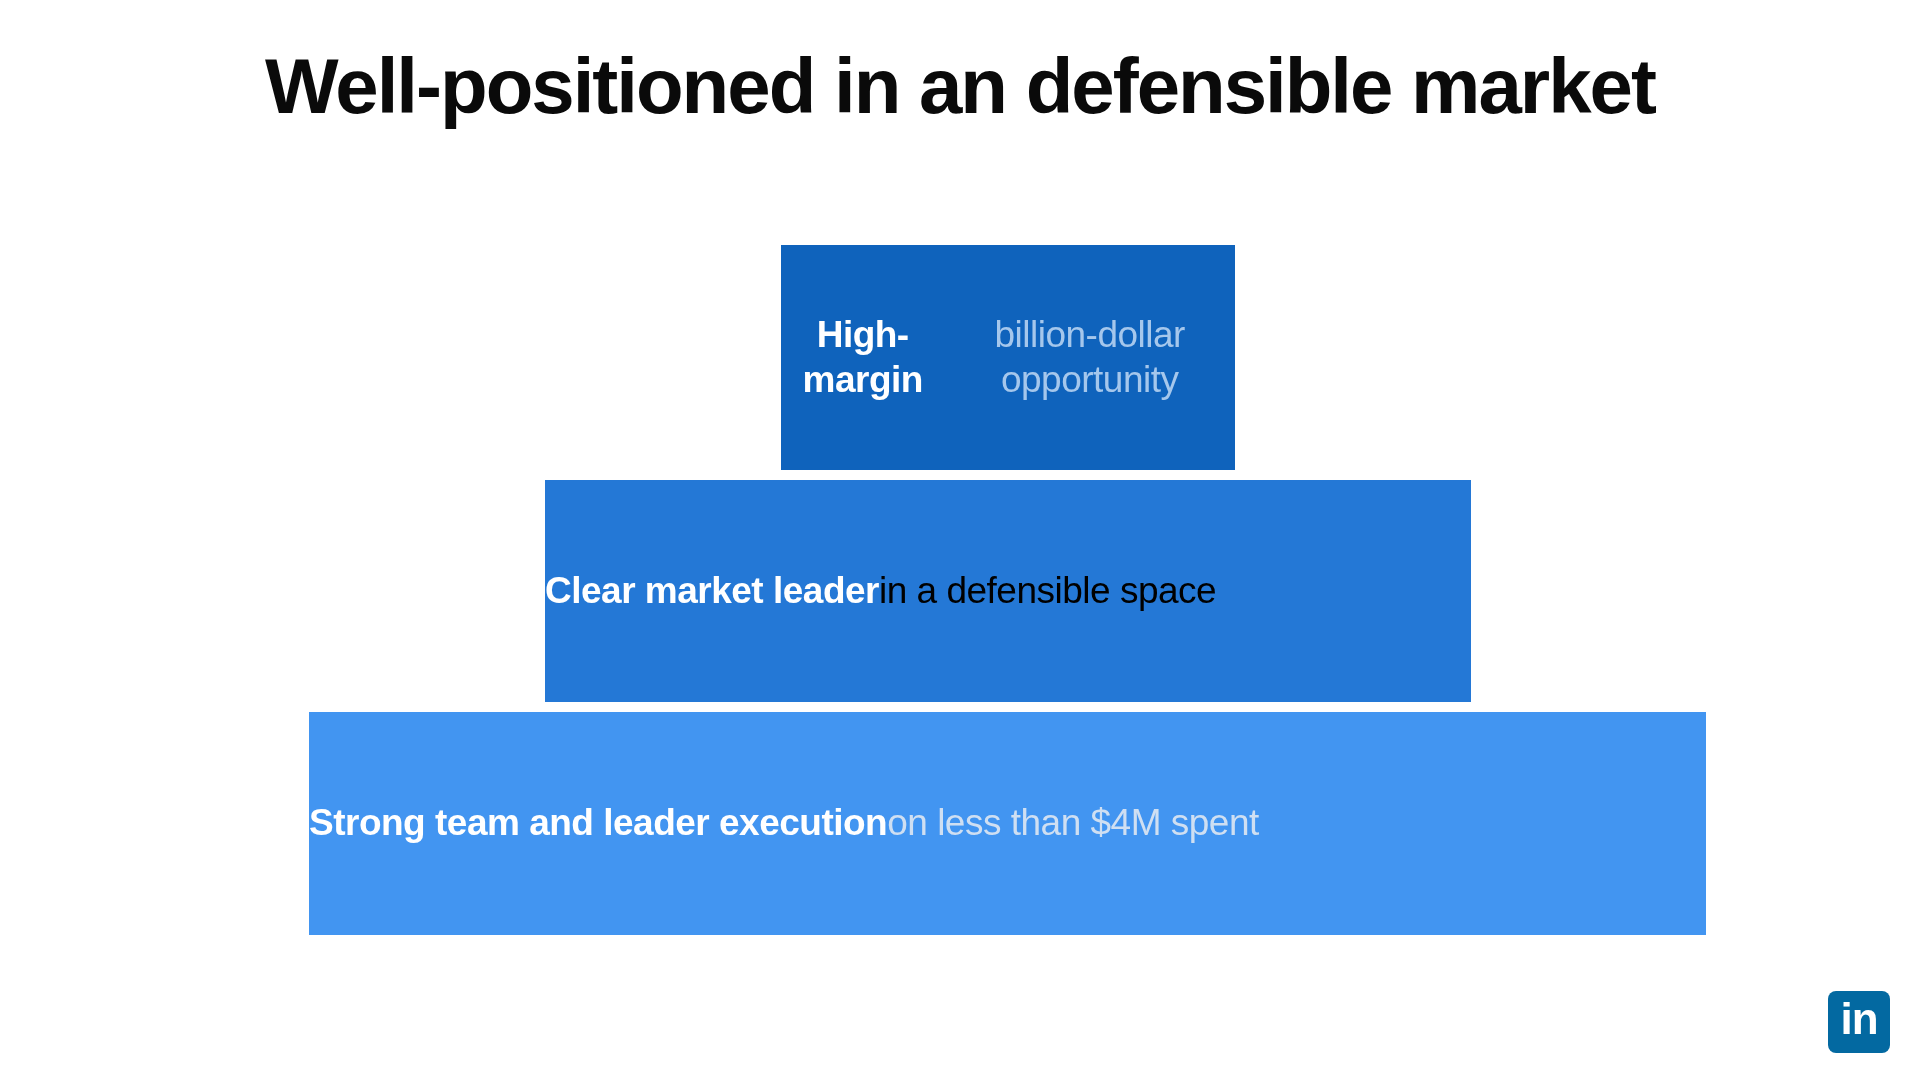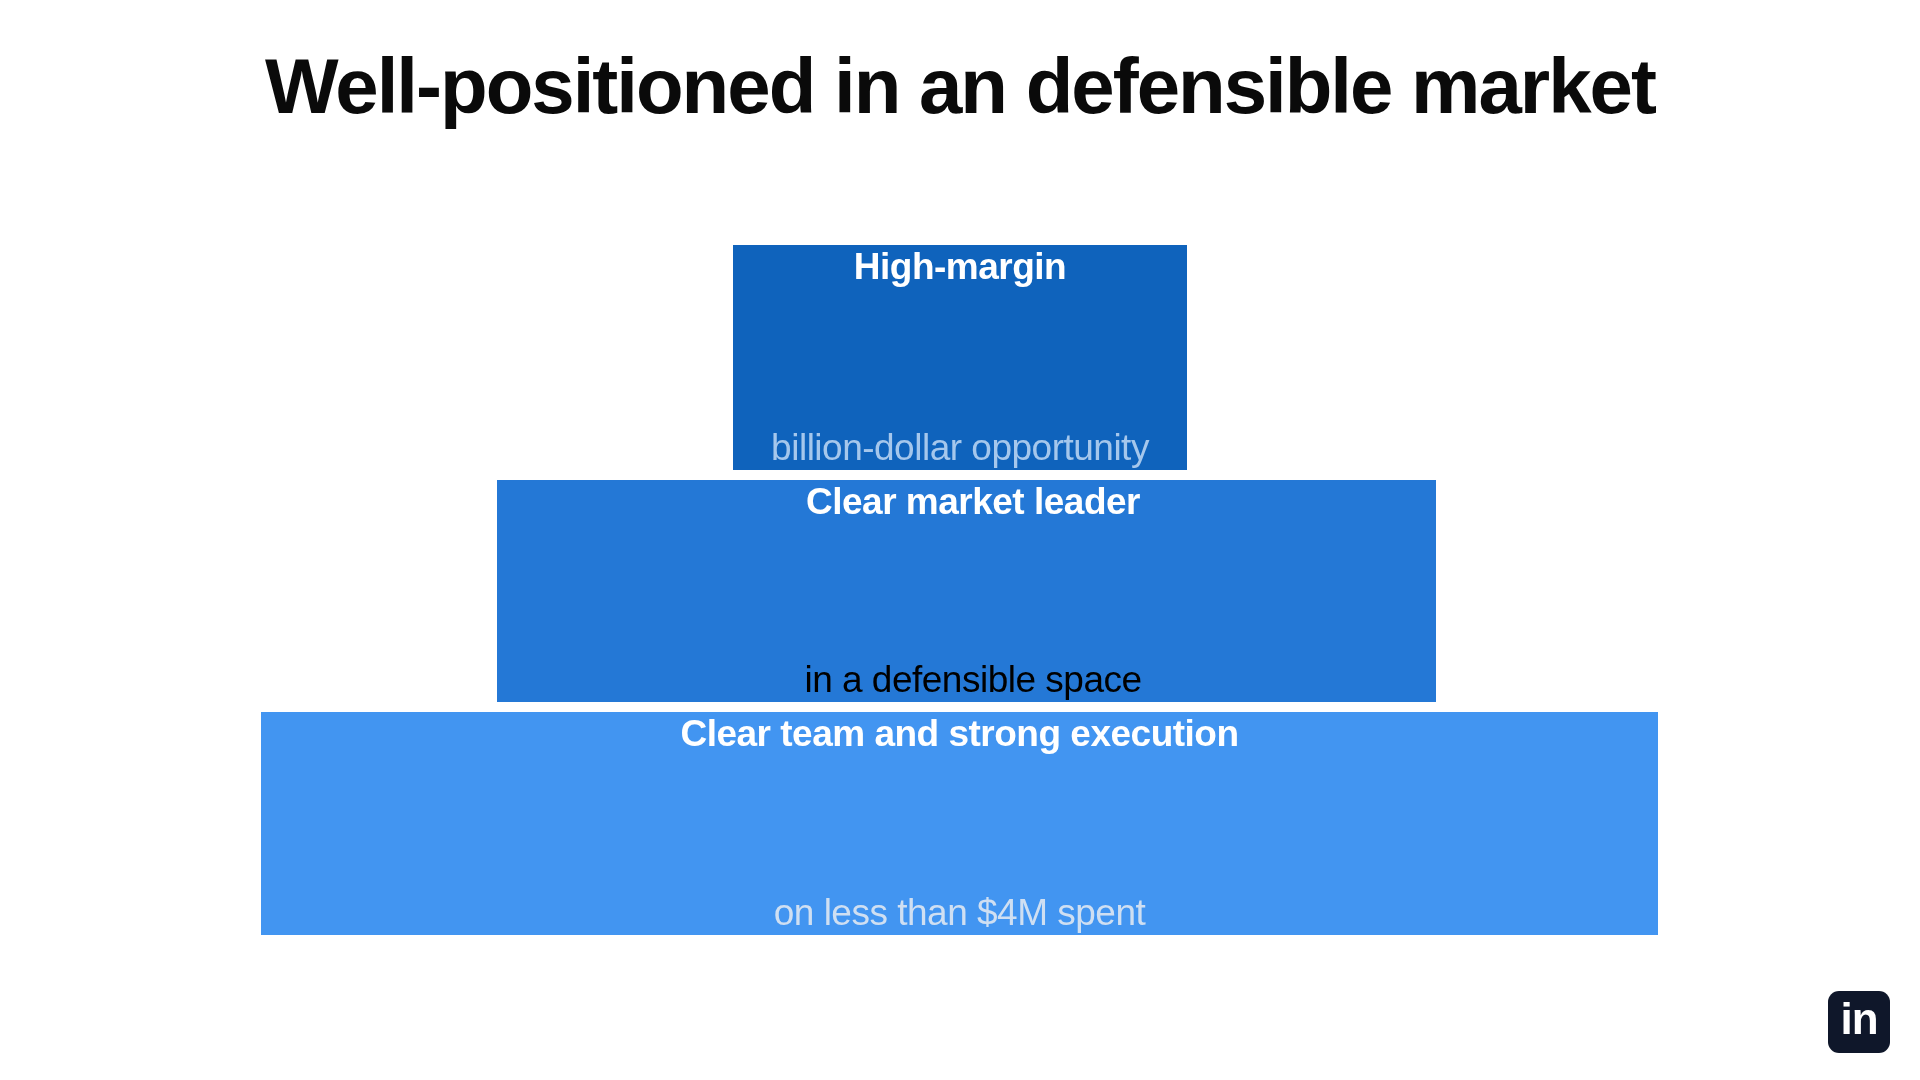--- a/index.html
+++ b/index.html
@@ -23,24 +23,25 @@
     margin: 0;
     text-align: center;
     font-size: 78px;
     font-weight: bold;
     letter-spacing: -2px;
     line-height: 1.15;
   }
   .level {
     position: absolute;
     display: flex;
-    flex-direction: column;
+    flex-direction: row;
     align-items: center;
-    justify-content: space-between;
+    justify-content: flex-start;
     text-align: center;
+    margin-left: 48px;
   }
   .level .headline {
     font-size: 37px;
     font-weight: bold;
     color: #ffffff;
     line-height: 1.2;
     letter-spacing: -0.5px;
   }
   .level .subline {
     font-size: 37px;
@@ -77,27 +78,27 @@
 
 <div class="slide">
 
   <h1 class="title" style="color: rgb(10, 10, 10);">Well-positioned in an defensible market</h1>
 
   <div class="level" id="level-top" style="background-color: rgb(15, 99, 188);">
     <div class="headline" style="color: rgb(255, 255, 255);">High-margin</div>
     <div class="subline" style="color: rgb(165, 199, 236);">billion-dollar opportunity</div>
   </div>
 
-  <div class="level" id="level-middle" style="background-color: rgb(36, 120, 214); padding-left: 13px;">
+  <div class="level" id="level-middle" style="background-color: rgb(36, 120, 214);">
     <div class="headline" style="color: rgb(255, 255, 255);">Clear market leader</div>
     <div class="subline" style="color: #000000;">in a defensible space</div>
   </div>
 
   <div class="level" id="level-bottom" style="background-color: rgb(66, 149, 241);">
-    <div class="headline" style="color: rgb(255, 255, 255);">Clear team and strong execution</div>
+    <div class="headline" style="color: rgb(255, 255, 255);">Strong team and leader execution</div>
     <div class="subline" style="color: rgb(207, 223, 242);">on less than $4M spent</div>
   </div>
 
-  <div class="linkedin-badge" style="background-color: #0f172a; border-radius: 11px;">
+  <div class="linkedin-badge" style="background-color: #0369a1;">
     <span class="in">in</span>
   </div>
 
 </div>
 
 </body></html>

